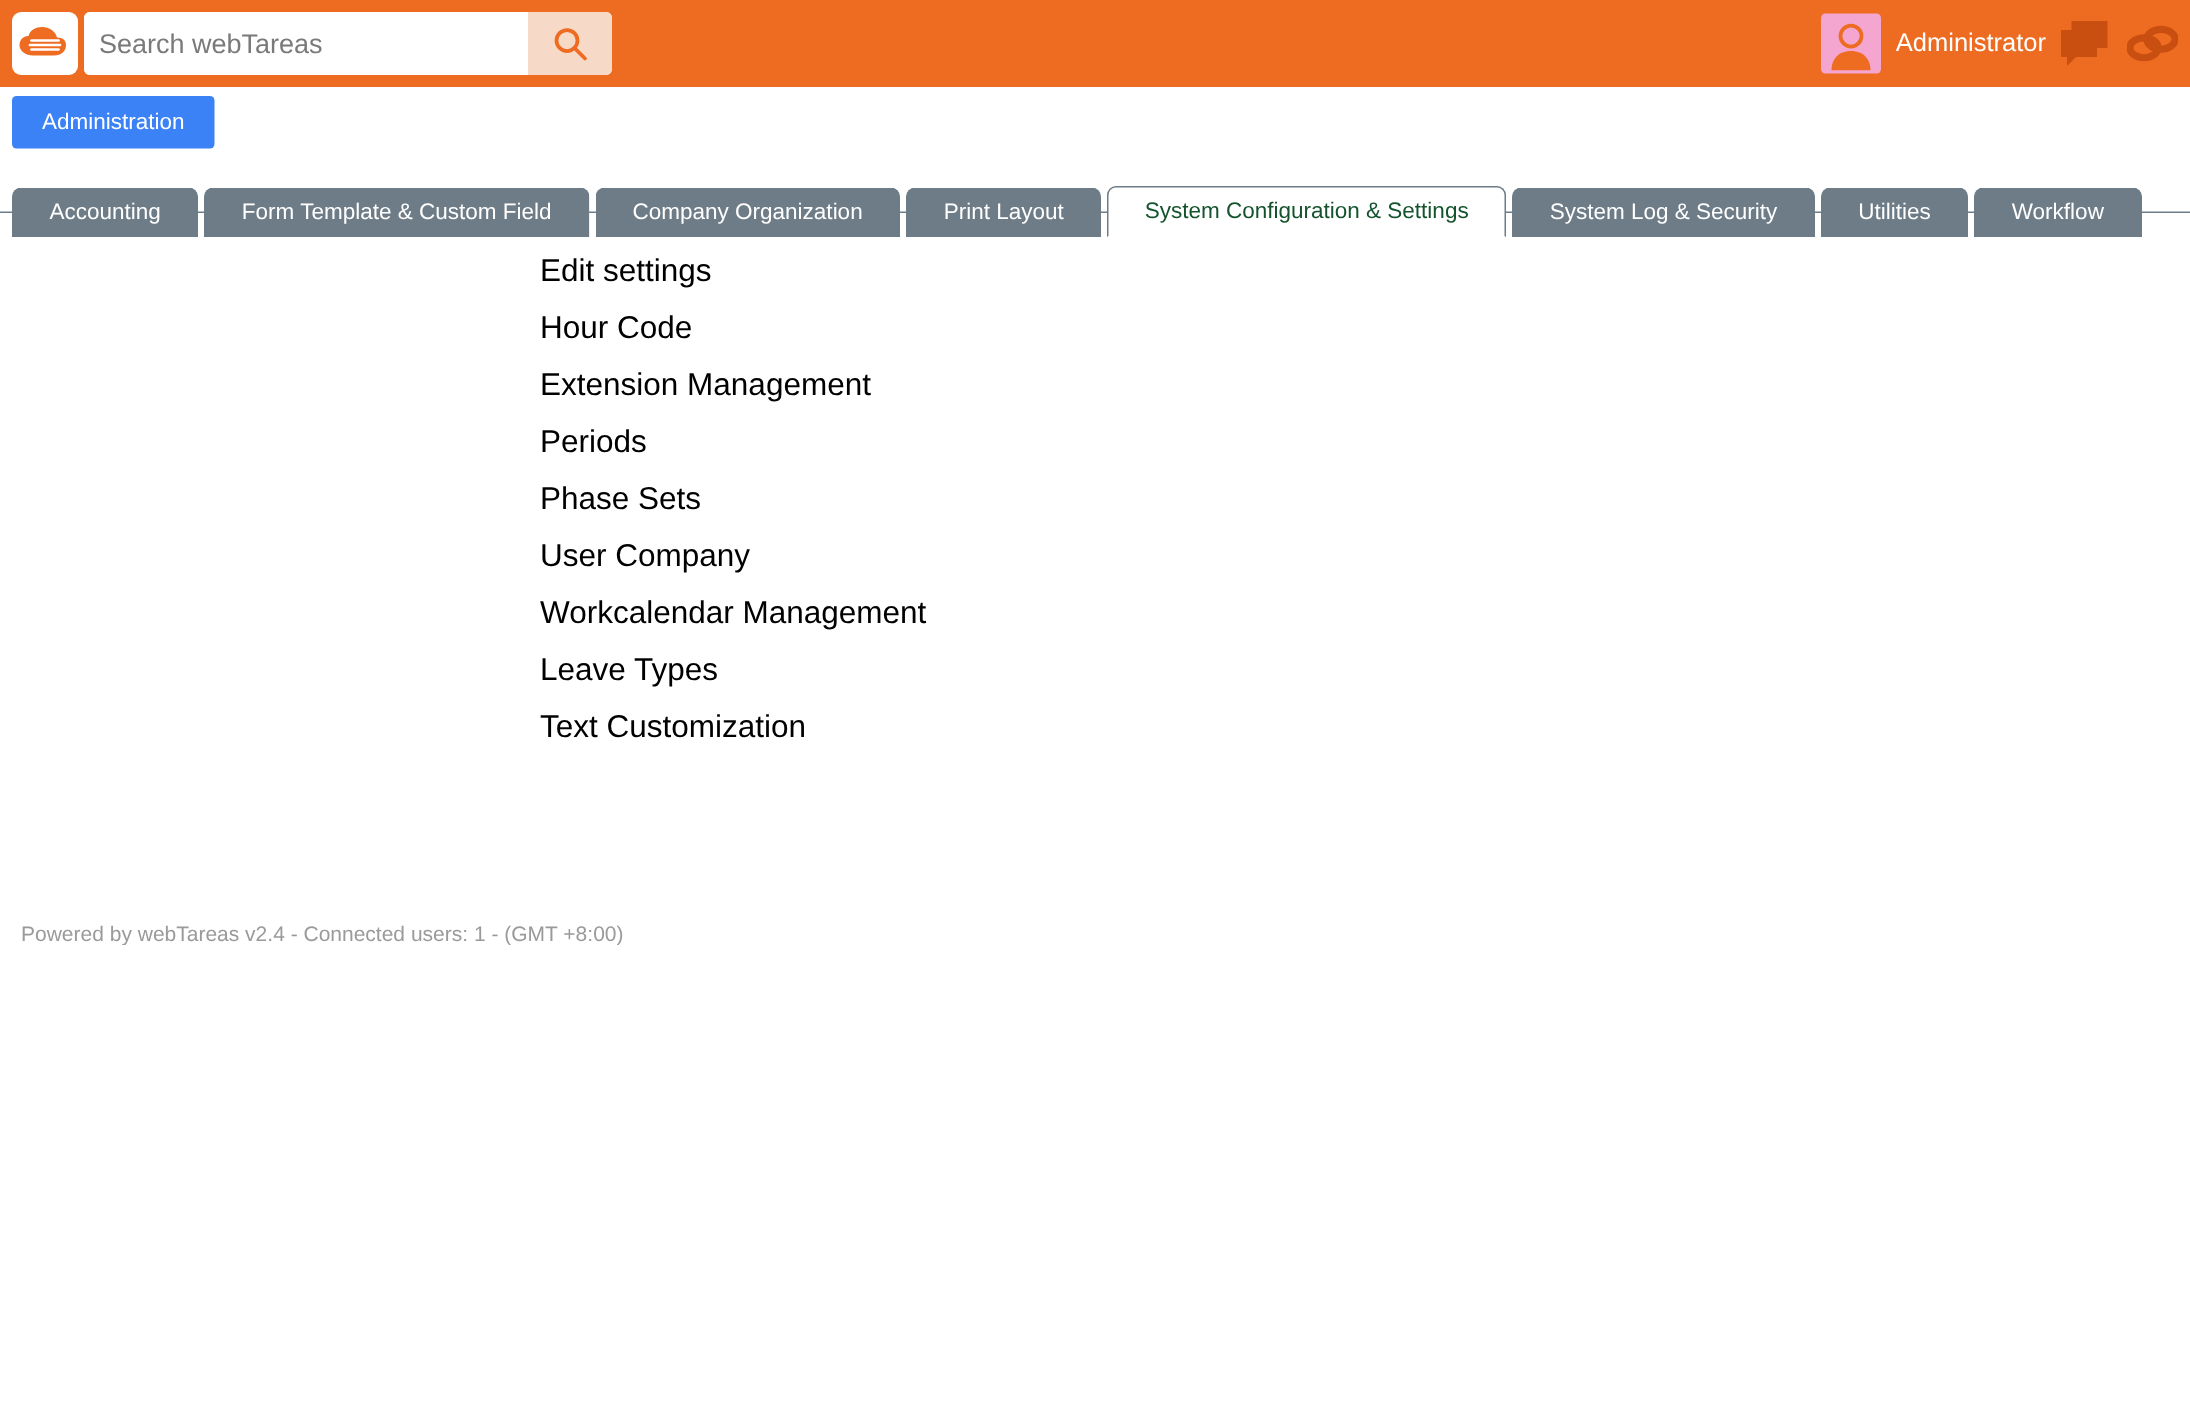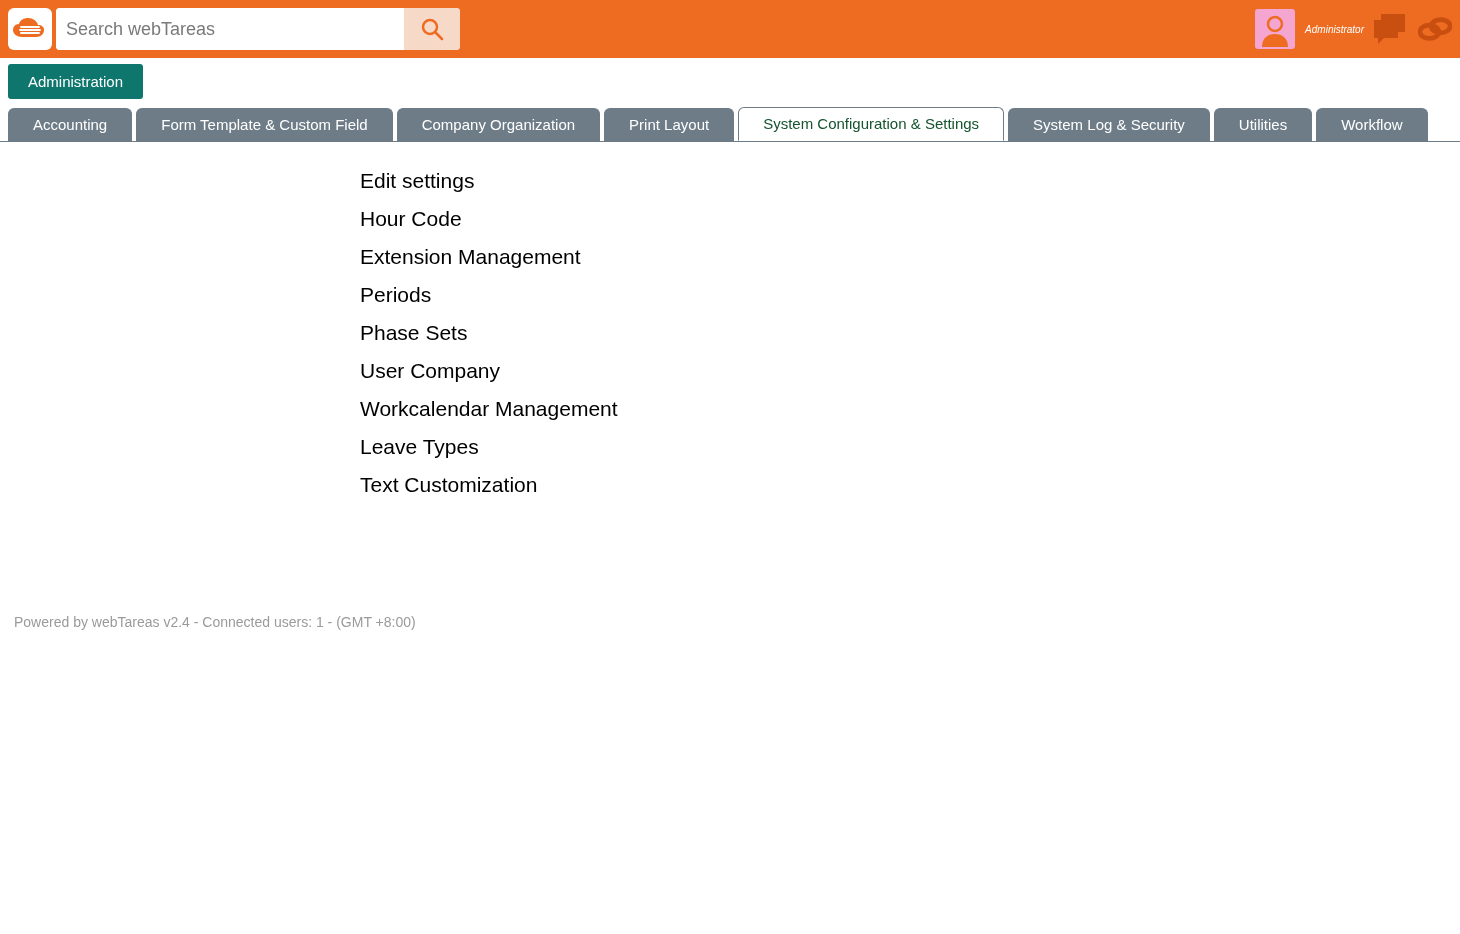--- a/index.html
+++ b/index.html
@@ -21,21 +21,21 @@
     justify-content:center;
     margin-right: 4px;
   }
   .logo svg { width:36px; height:28px; }
   .search-wrap {
     display:flex;
     background:#fff;
     border-radius:4px;
     overflow:hidden;
     height:42px;
-    width:404px;
+    width:352px;
   }
   .search-input {
     flex:1;
     border:none;
     outline:none;
     padding:0 10px;
     font-size:18px;
     color:#555;
   }
   .search-input::placeholder { color:#7a7a7a; }
@@ -54,29 +54,29 @@
     align-items:center;
     gap:10px;
   }
   .avatar {
     width:40px; height:40px;
     background:#f5a6d0;
     border-radius:3px;
     display:flex; align-items:center; justify-content:center;
     position:relative;
   }
-  .user-label { color:#fff; font-size:10px;font-style:italic; }
+  .user-label { color:#fff; font-size:17px; }
   .hicon { width:34px; height:34px; display:flex; align-items:center; justify-content:center; cursor:pointer; }
   
   .breadcrumb-bar {
     padding: 6px 8px 8px 8px;
   }
   .breadcrumb {
     display:inline-block;
-    background:#0f766e;
+    background:#3b82f6;
     color:#fff;
     padding:9px 20px;
     border-radius:3px;
     font-size:15px;
   }
   
   .tabs {
     display:flex;
     gap:4px;
     padding:0 8px;
@@ -88,21 +88,21 @@
     color:#fff;
     padding: 7px 24px 8px 24px;
     border-top-left-radius:6px;
     border-top-right-radius:6px;
     font-size:15px;
     cursor:pointer;
     white-space:nowrap;
     border:1px solid #6d7c87;
     border-bottom:none;
     position:relative;
-    top:0;
+    top:17px;
   }
   .tab.active {
     background:#fff;
     color:#14532d;
     border:1px solid #6d7c87;
     border-bottom:1px solid #fff;
   }
   
   .content {
     padding: 20px 0 20px 360px;

